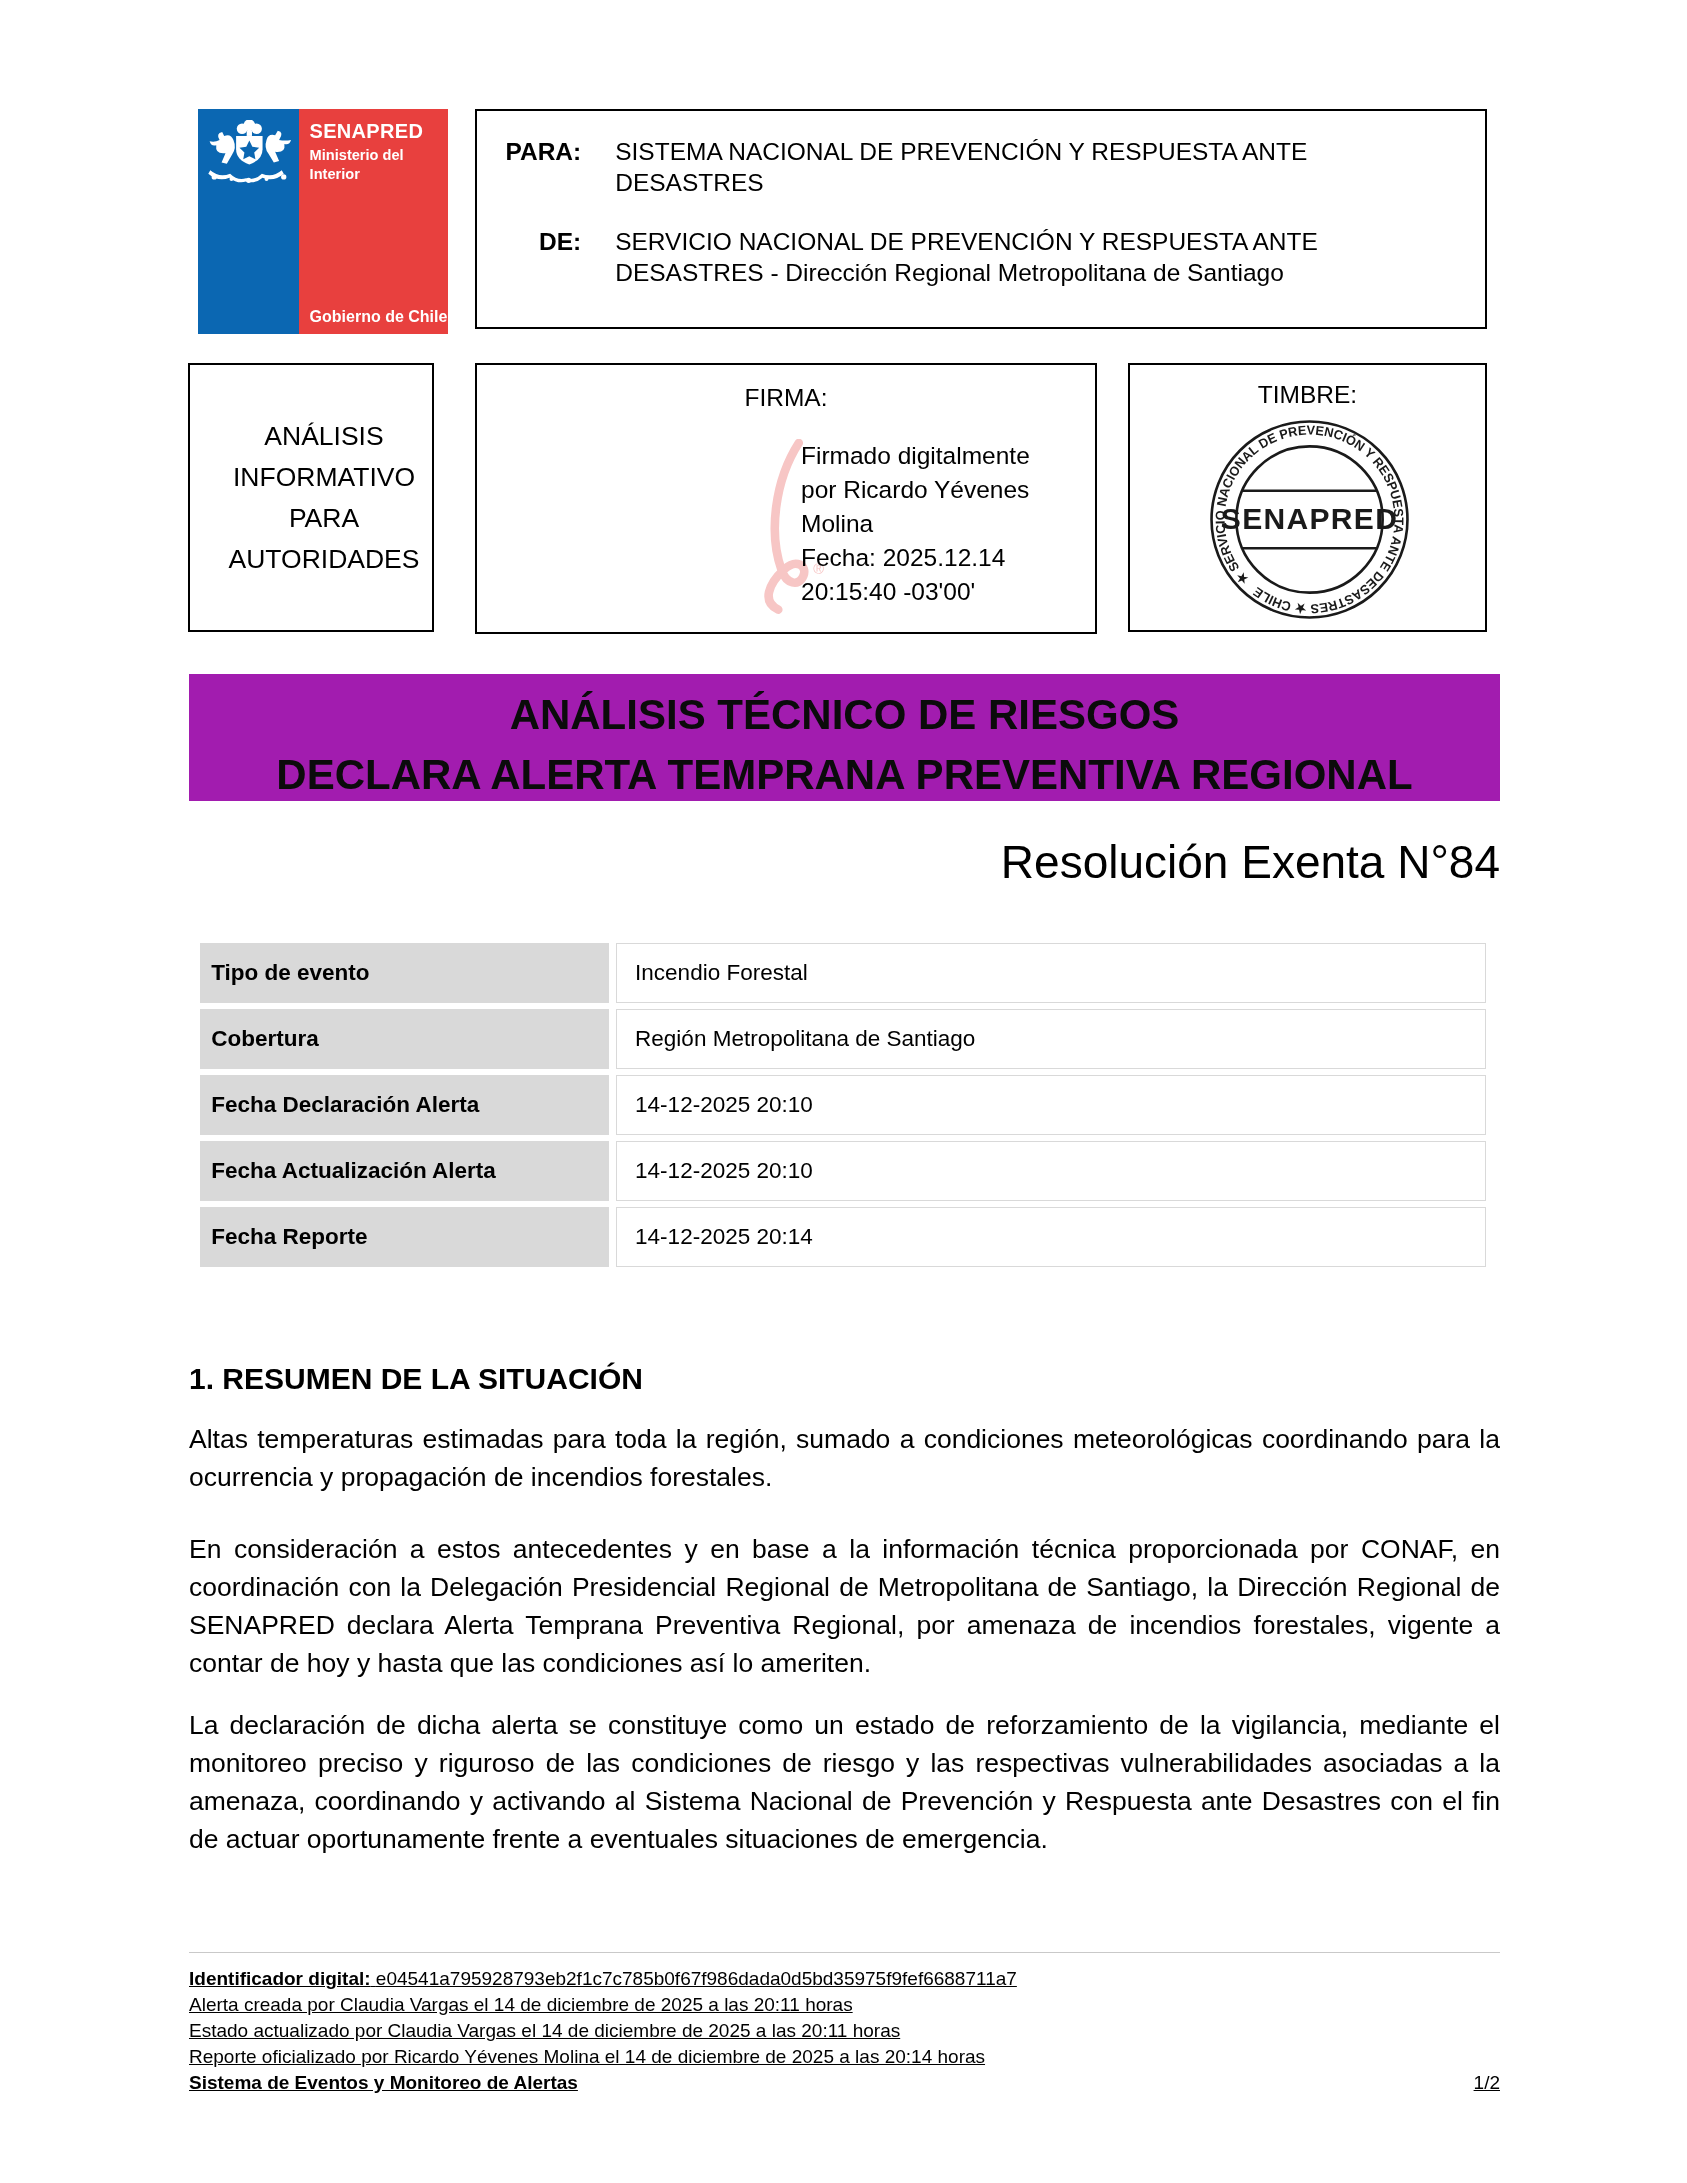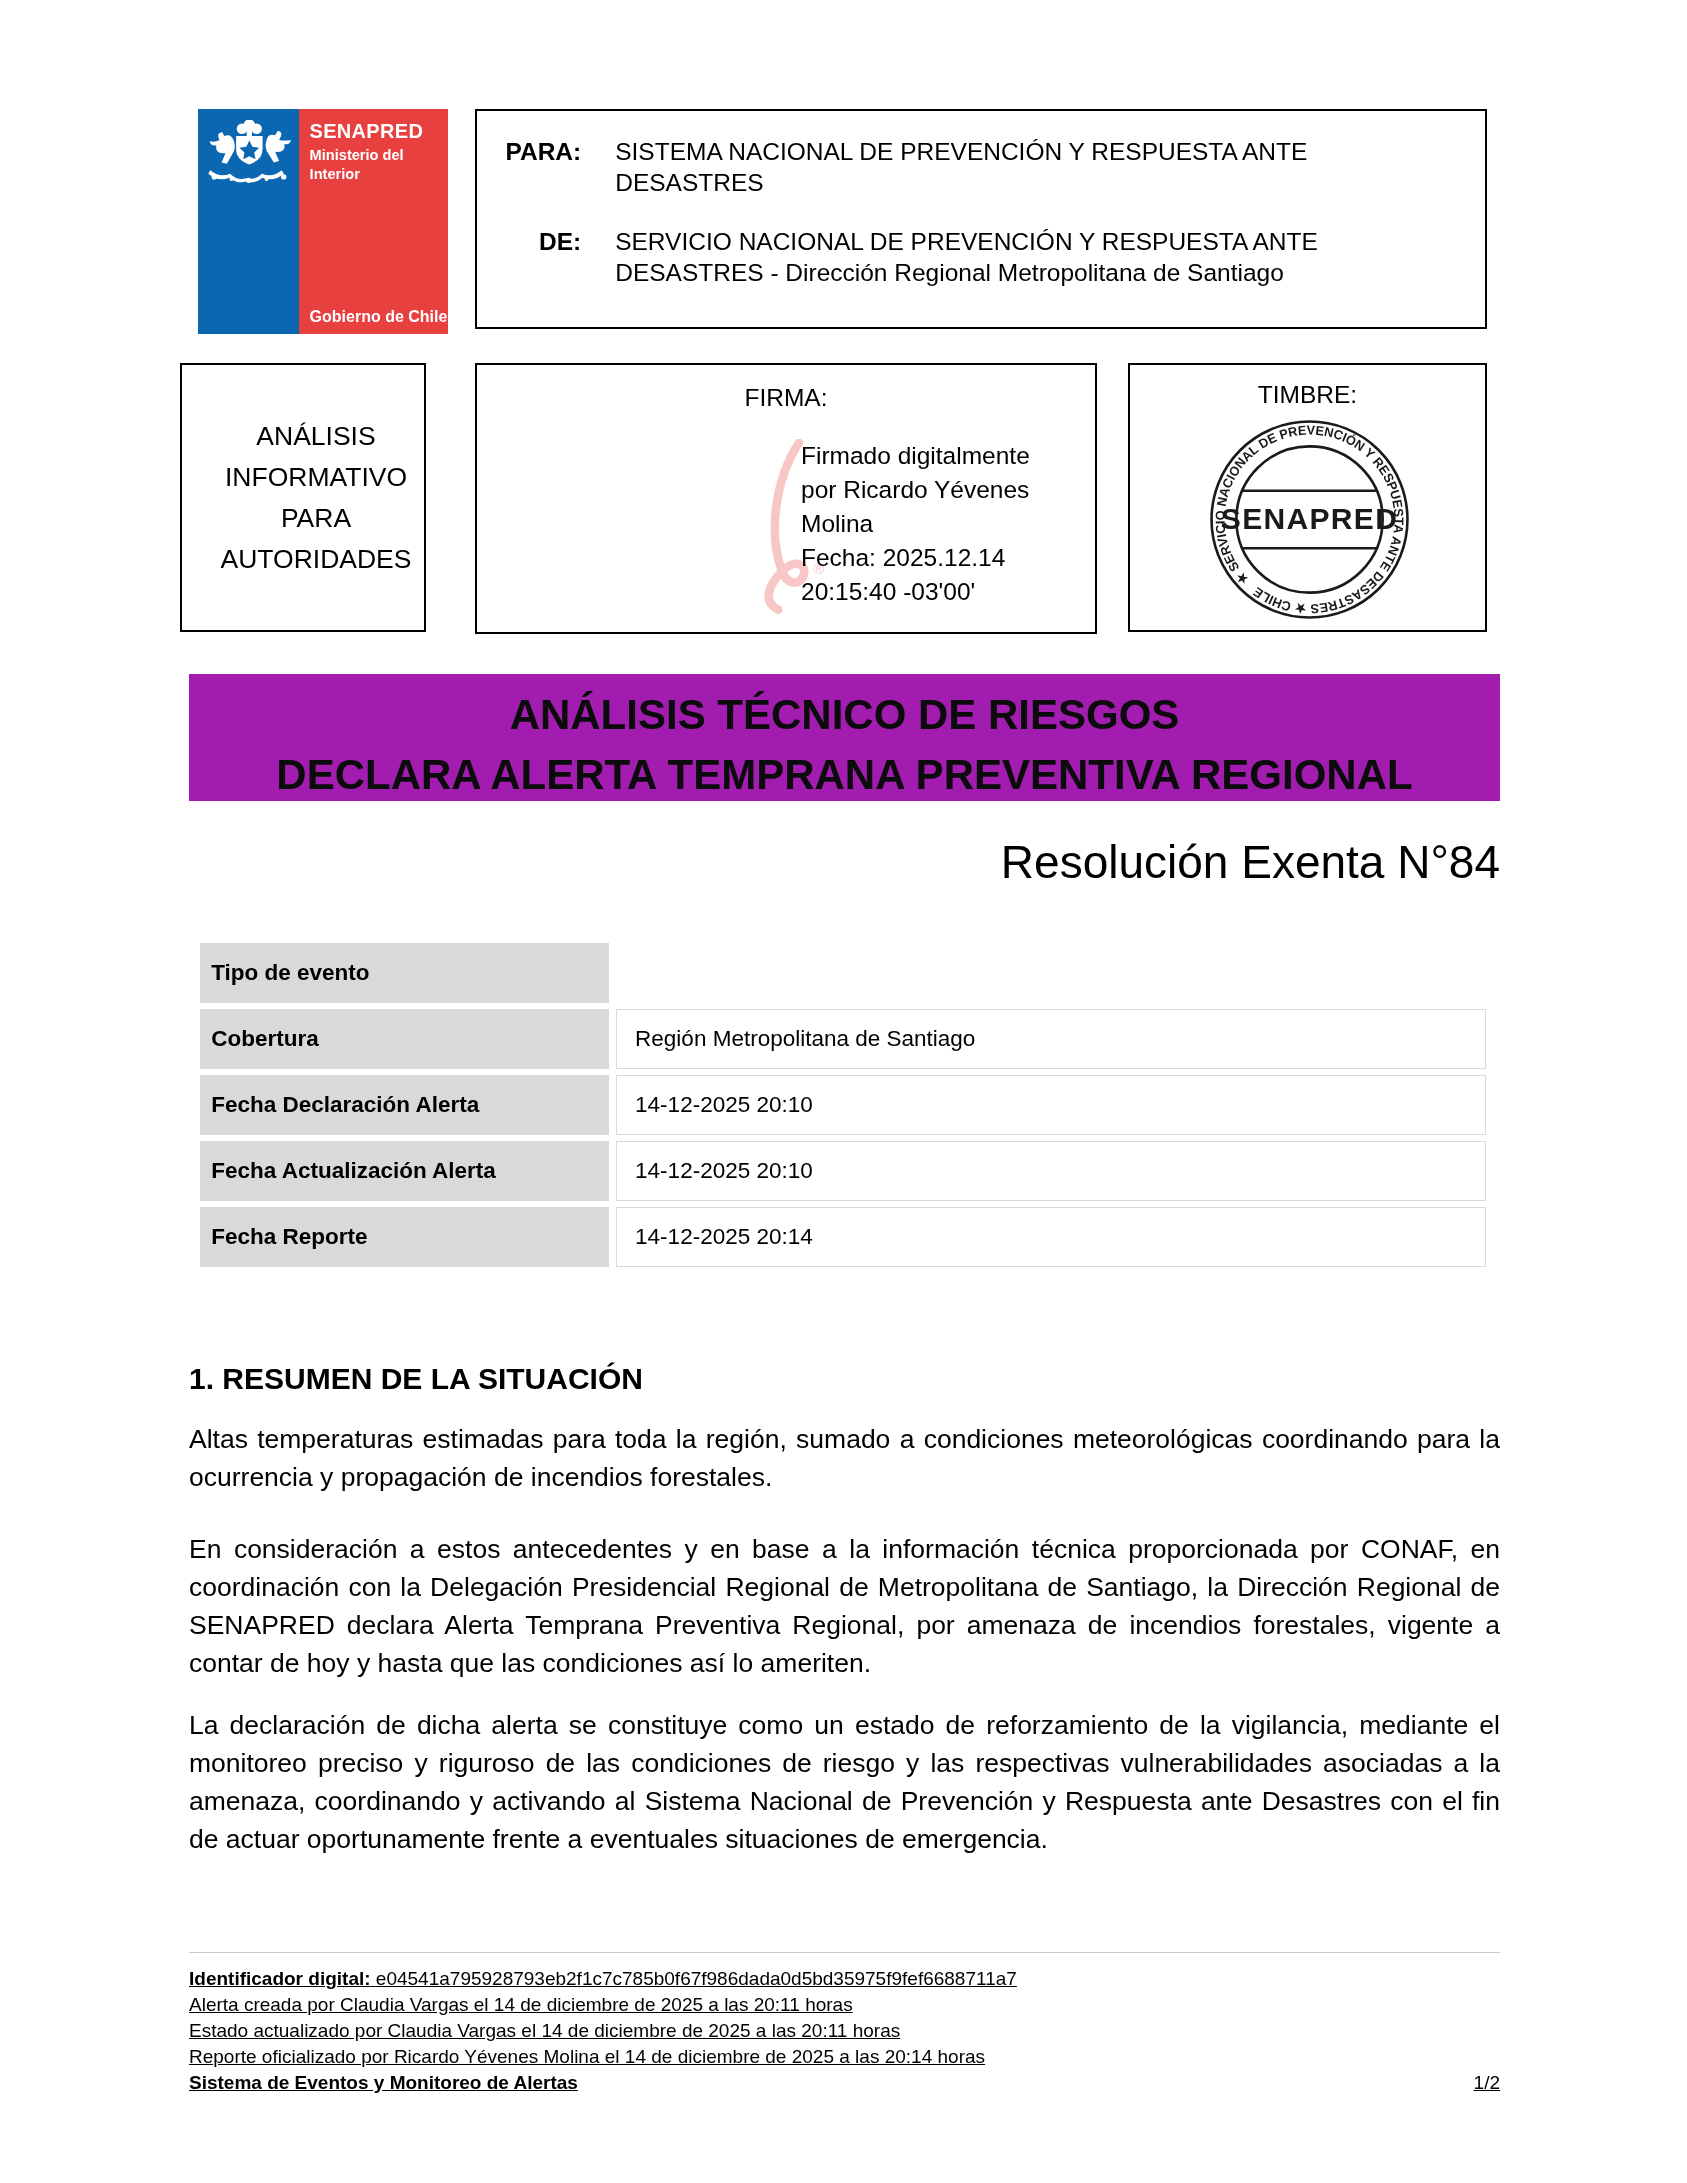--- a/index.html
+++ b/index.html
@@ -18,21 +18,21 @@
   .coat{position:absolute;left:6.6px;top:10.6px;}
   .logo-brand{position:absolute;left:10.6px;top:10.6px;font-size:20px;font-weight:bold;color:#fff;letter-spacing:0.3px;}
   .logo-ministry{position:absolute;left:10.6px;top:37px;font-size:14.6px;font-weight:bold;color:#fff;line-height:19px;}
   .logo-gov{position:absolute;left:10.6px;bottom:8px;font-size:16px;font-weight:bold;color:#fff;}
   
   .para-box{position:absolute;left:475px;top:109px;width:1012px;height:220px;border:2.6px solid #000;box-sizing:border-box;padding:25px 13.2px 0 13.2px;}
   .hdr-row{display:grid;grid-template-columns:91px 767px;column-gap:34px;margin-bottom:28px;}
   .hdr-label{font-size:24.5px;font-weight:bold;text-align:right;line-height:31px;}
   .hdr-text{font-size:24.5px;line-height:31px;}
   
-  .info-box{position:absolute;left:180px;top:363px;width:246px;height:269px;border:2.6px solid #000;box-sizing:border-box;display:flex;align-items:center;justify-content:center;text-align:center;padding-left:26px;}
+  .info-box{position:absolute;left:188px;top:363px;width:246px;height:269px;border:2.6px solid #000;box-sizing:border-box;display:flex;align-items:center;justify-content:center;text-align:center;padding-left:26px;}
   .info-box-text{font-size:26.5px;line-height:41px;}
   .firma-box{position:absolute;left:475px;top:363px;width:622px;height:271px;border:2px solid #000;box-sizing:border-box;}
   .firma-label{position:absolute;left:0;right:0;top:18.5px;text-align:center;font-size:24.5px;}
   .signer-name{position:absolute;left:52px;top:66px;width:225px;font-size:37px;line-height:60px;color:#151515;}
   .acrobat{position:absolute;left:270px;top:74px;}
   .firma-details{position:absolute;left:324px;top:74px;width:271px;font-size:24.5px;line-height:34px;}
   .timbre-box{position:absolute;left:1128px;top:363px;width:359px;height:269px;border:2px solid #000;box-sizing:border-box;}
   .timbre-label{position:absolute;left:0;right:0;top:16px;text-align:center;font-size:24.5px;}
   .stamp{position:absolute;left:75px;top:50px;}
   
@@ -141,20 +141,21 @@
   <div class="banner">
     <div>ANÁLISIS TÉCNICO DE RIESGOS</div>
     <div>DECLARA ALERTA TEMPRANA PREVENTIVA REGIONAL</div>
   </div>
 
   <div class="res-title">Resolución Exenta N°84</div>
 
   <div class="info-table">
     <div class="t-row">
       <div class="t-label">Tipo de evento</div>
+      <div class="t-value">Incendio Forestal</div>
     </div>
     <div class="t-row">
       <div class="t-label">Cobertura</div>
       <div class="t-value">Región Metropolitana de Santiago</div>
     </div>
     <div class="t-row">
       <div class="t-label">Fecha Declaración Alerta</div>
       <div class="t-value">14-12-2025 20:10</div>
     </div>
     <div class="t-row">

